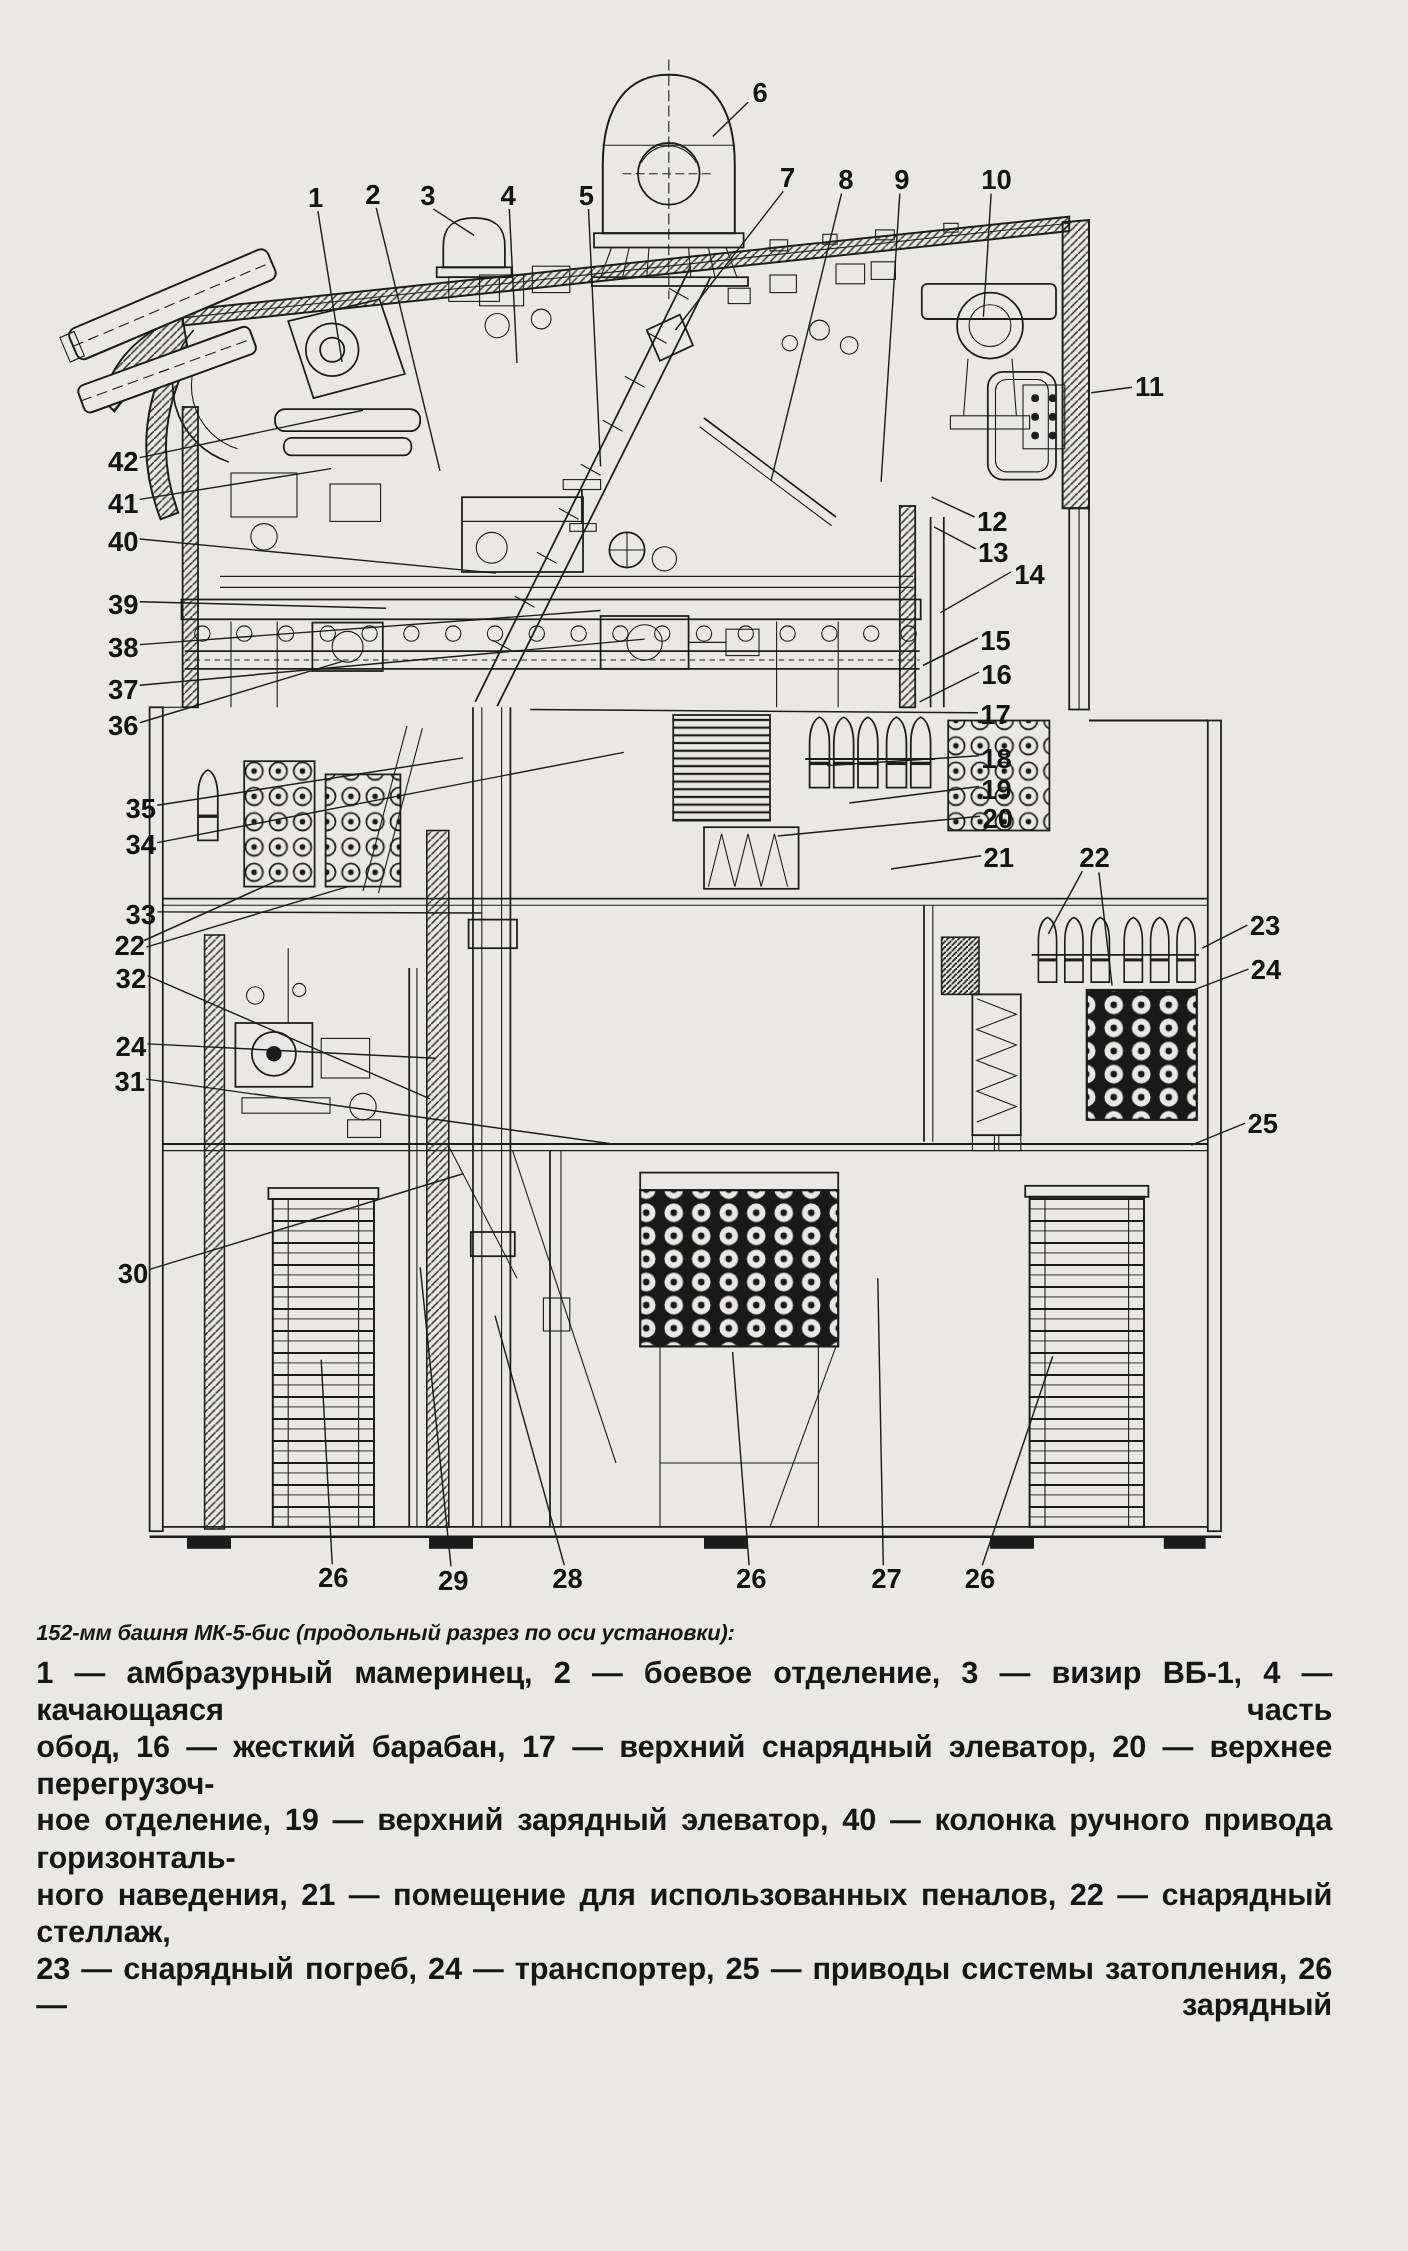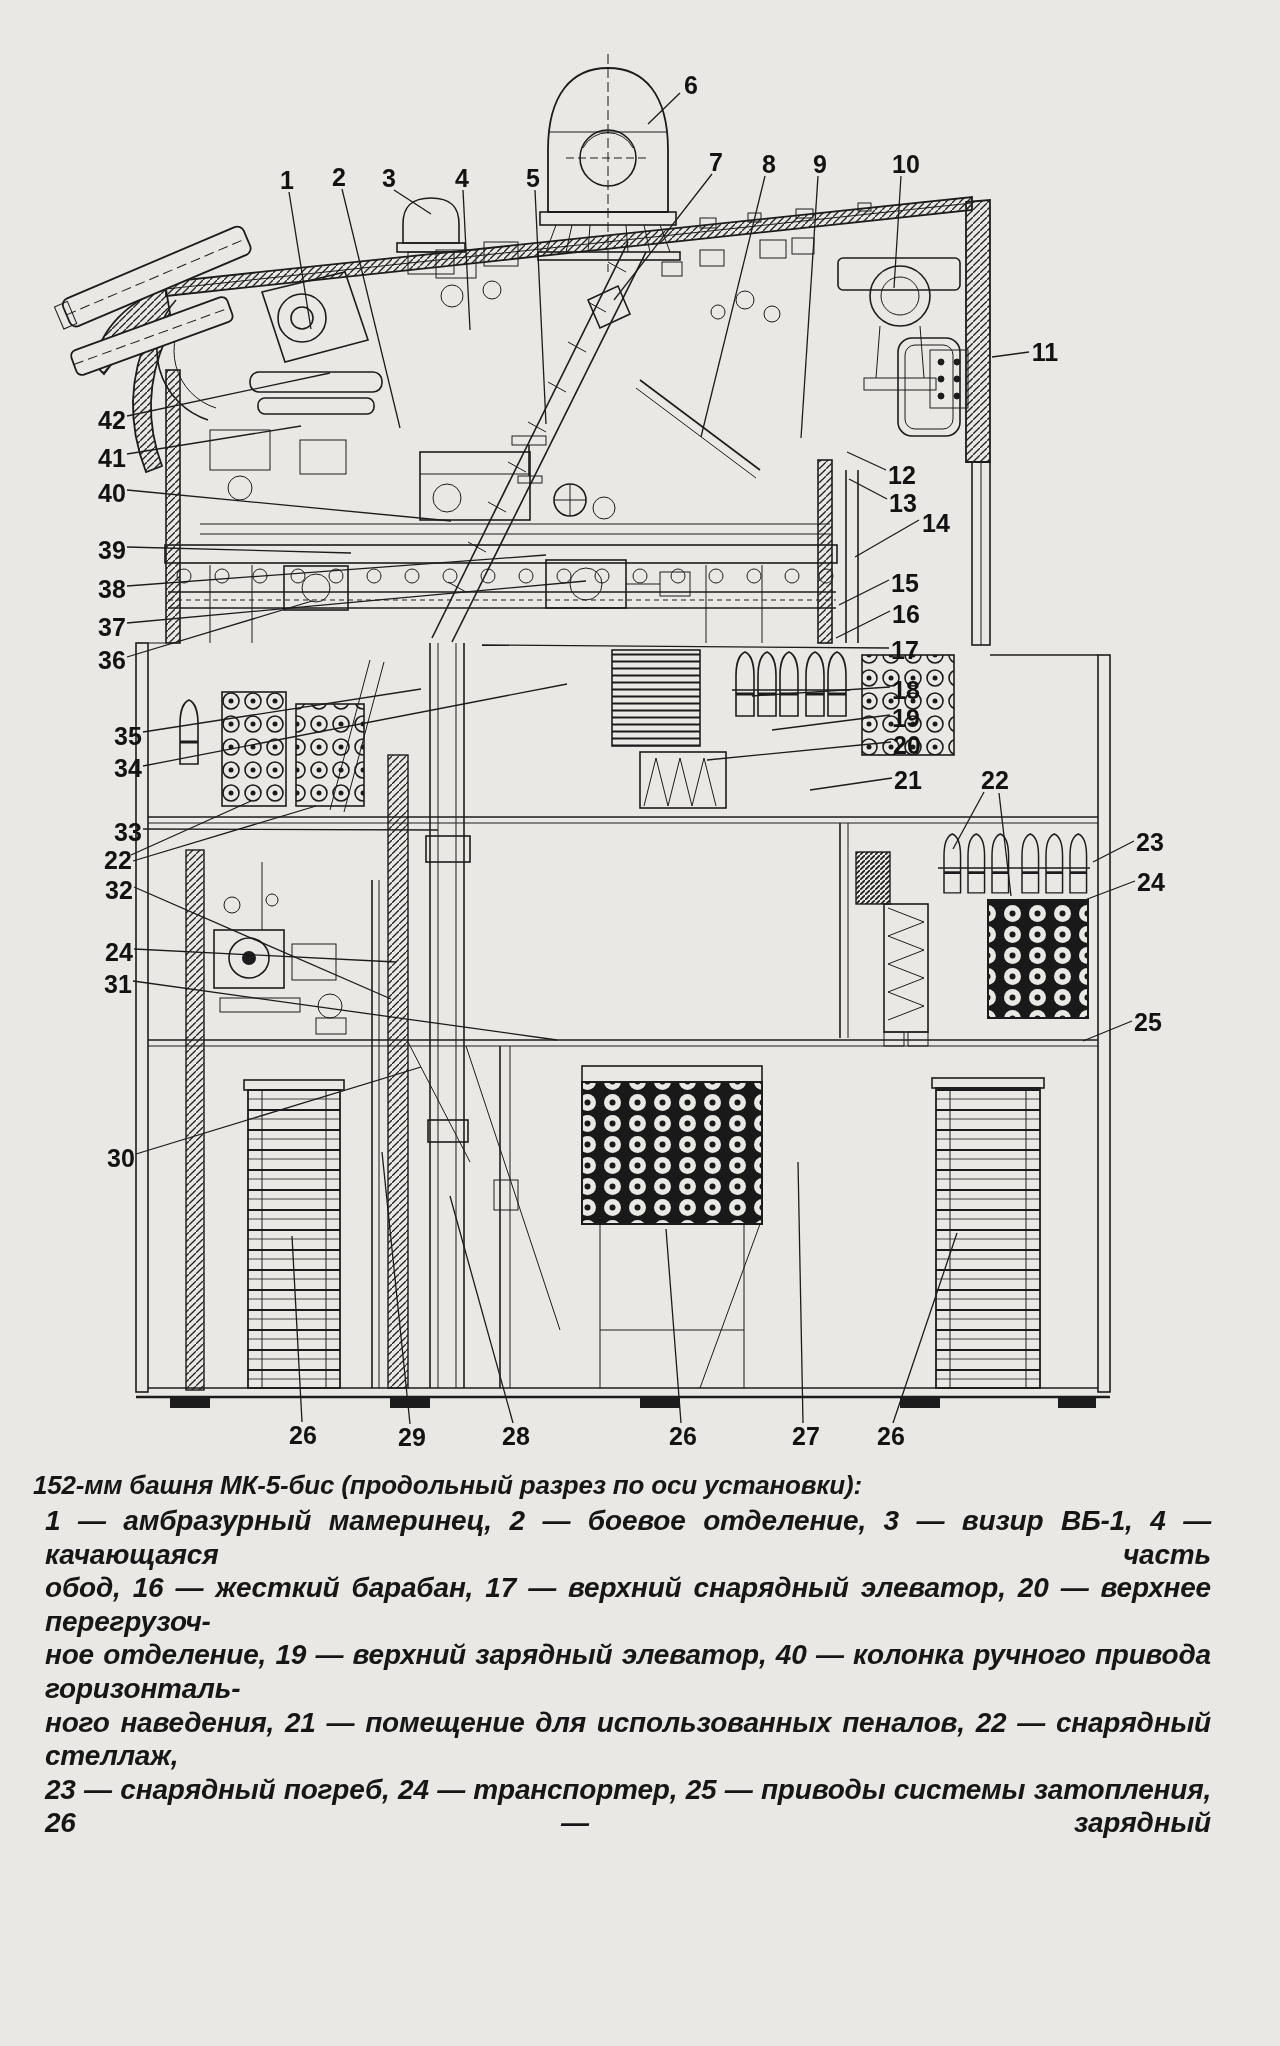--- a/index.html
+++ b/index.html
@@ -7,22 +7,22 @@
   .page{position:absolute;inset:0;background:#e9e8e4;overflow:hidden;}
   .drawing-wrap{position:absolute;left:0;top:0;width:1280px;height:1460px;}
   svg{display:block;}
   .ink{stroke:#1c1c1c;fill:none;stroke-width:1.6;}
   .ink-thin{stroke:#1c1c1c;fill:none;stroke-width:1;}
   .ink-thick{stroke:#1c1c1c;fill:none;stroke-width:2.4;}
   .fill-ink{fill:#1c1c1c;stroke:none;}
   .leader{stroke:#1c1c1c;stroke-width:1.3;fill:none;}
   .lbl{font-family:"Liberation Sans",sans-serif;font-weight:700;font-size:25px;fill:#131313;text-anchor:middle;dominant-baseline:central;}
   .caption{position:absolute;left:33px;top:1466px;width:1178px;color:#161616;}
-  .cap-title{font-size:26px;font-style:italic;font-weight:700;line-height:38px;letter-spacing:-0.2px;}
-  .cap-line{font-size:28px;font-style:italic;font-weight:600;line-height:33.6px;letter-spacing:-0.2px;text-align:justify;text-align-last:justify;white-space:normal;margin-left:12px;}
+  .cap-title{font-size:20px;font-style:italic;font-weight:700;line-height:38px;letter-spacing:-0.2px;}
+  .cap-line{font-size:28px;font-weight:600;line-height:33.6px;letter-spacing:-0.2px;text-align:justify;text-align-last:justify;white-space:normal;}
 </style>
 </head>
 <body>
 
 <div class="page">
 
   <div class="drawing-wrap">
     <svg id="diagram-svg" width="1280" height="1460" viewBox="0 0 1280 1460" xmlns="http://www.w3.org/2000/svg">
       <defs>
         <pattern id="hatch" width="7" height="7" patternUnits="userSpaceOnUse">

